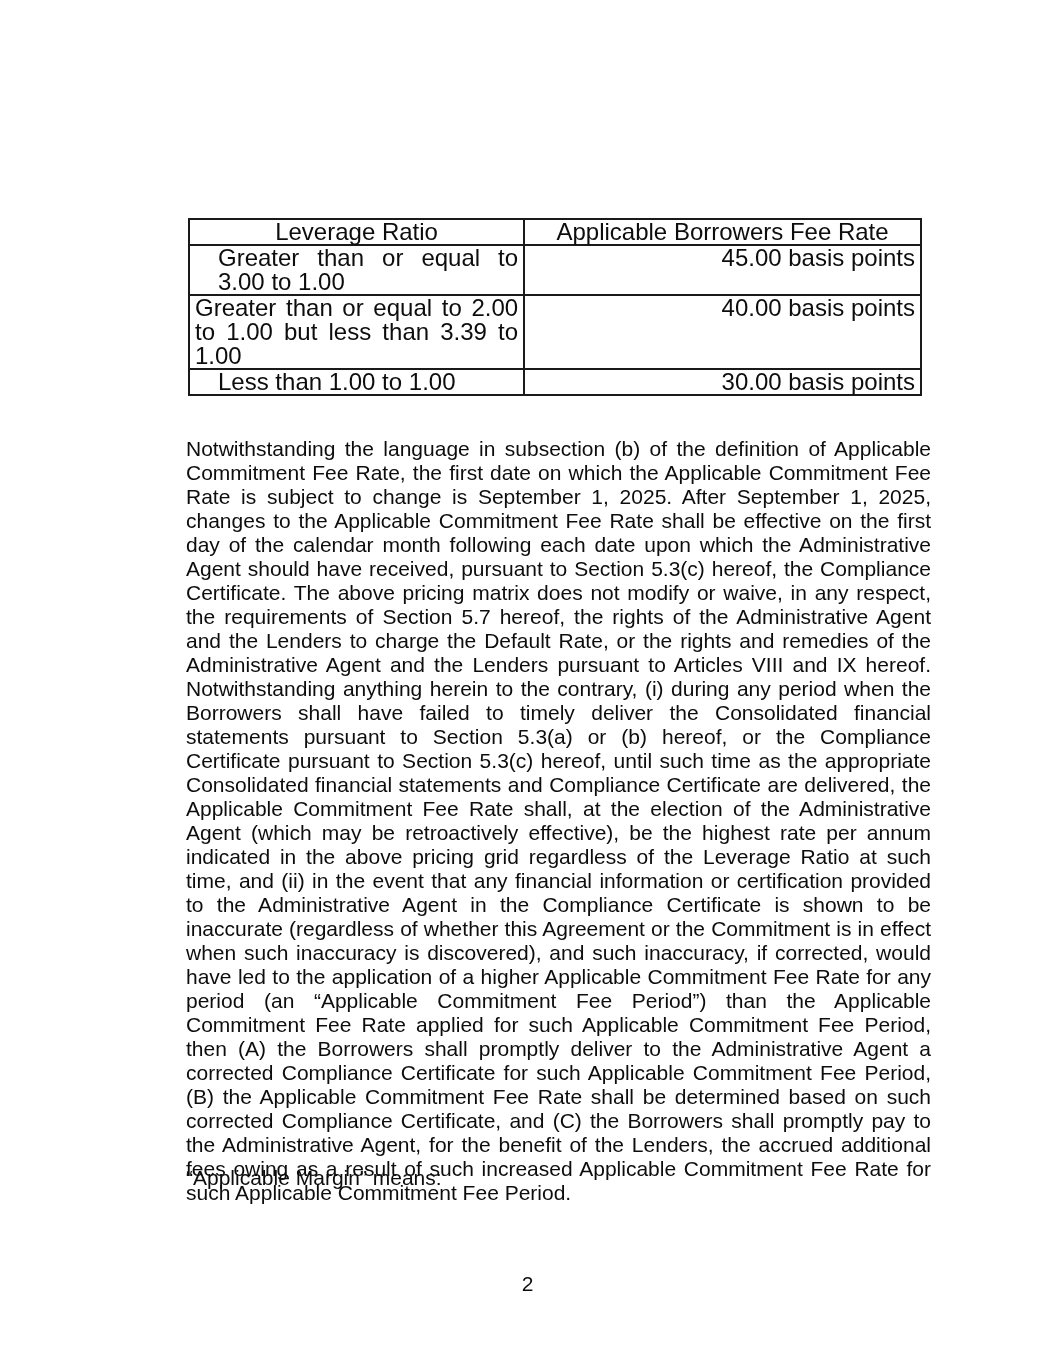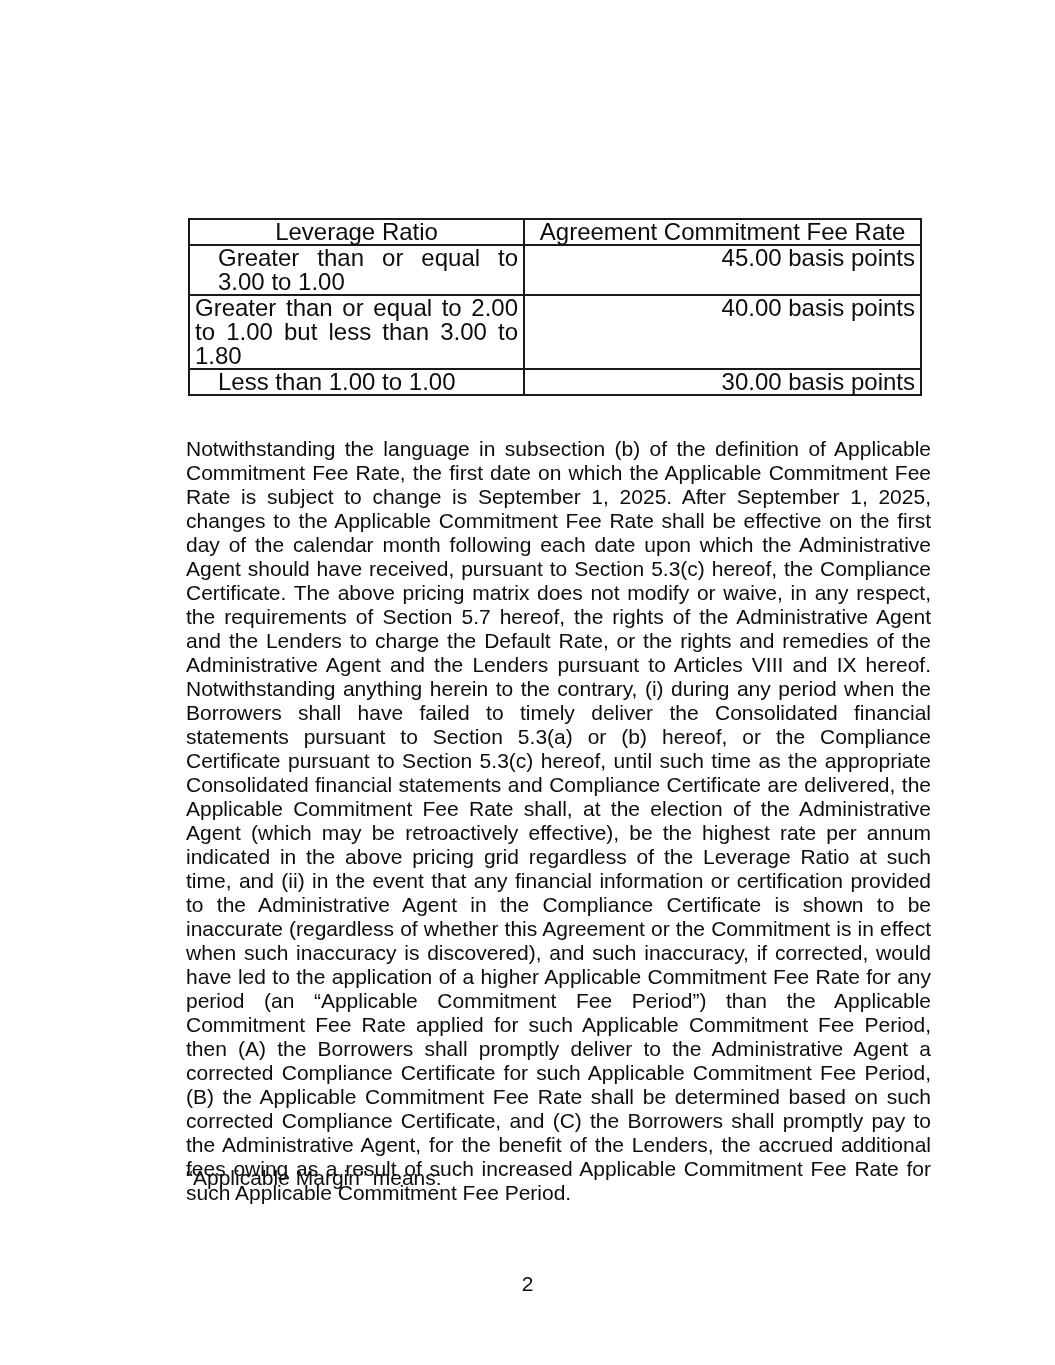--- a/index.html
+++ b/index.html
@@ -76,30 +76,30 @@
 </head>
 <body>
 
 <div class="page">
 
 
   <table class="fee-table">
     <thead>
       <tr>
         <th>Leverage Ratio</th>
-        <th>Agreement Commitment Fee Rate</th>
+        <th>Applicable Borrowers Fee Rate</th>
       </tr>
     </thead>
     <tbody>
       <tr class="row-single">
         <td class="ratio-cell">Greater than or equal to 3.00 to 1.00</td>
         <td class="fee-cell">45.00 basis points</td>
       </tr>
       <tr class="row-double">
-        <td class="ratio-cell">Greater than or equal to 2.00 to 1.00 but less than 3.00 to 1.80</td>
+        <td class="ratio-cell">Greater than or equal to 2.00 to 1.00 but less than 3.39 to 1.00</td>
         <td class="fee-cell">40.00 basis points</td>
       </tr>
       <tr class="row-single">
         <td class="ratio-cell">Less than 1.00 to 1.00</td>
         <td class="fee-cell">30.00 basis points</td>
       </tr>
     </tbody>
   </table>
 
   <p class="para justified body-para">Notwithstanding the language in subsection (b) of the definition of Applicable Commitment Fee Rate, the first date on which the Applicable Commitment Fee Rate is subject to change is September 1, 2025.  After September 1, 2025, changes to the Applicable Commitment Fee Rate shall be effective on the first day of the calendar month following each date upon which the Administrative Agent should have received, pursuant to Section 5.3(c) hereof, the Compliance Certificate.  The above pricing matrix does not modify or waive, in any respect, the requirements of Section 5.7 hereof, the rights of the Administrative Agent and the Lenders to charge the Default Rate, or the rights and remedies of the Administrative Agent and the Lenders pursuant to Articles VIII and IX hereof.  Notwithstanding anything herein to the contrary, (i) during any period when the Borrowers shall have failed to timely deliver the Consolidated financial statements pursuant to Section 5.3(a) or (b) hereof, or the Compliance Certificate pursuant to Section 5.3(c) hereof, until such time as the appropriate Consolidated financial statements and Compliance Certificate are delivered, the Applicable Commitment Fee Rate shall, at the election of the Administrative Agent (which may be retroactively effective), be the highest rate per annum indicated in the above pricing grid regardless of the Leverage Ratio at such time, and (ii) in the event that any financial information or certification provided to the Administrative Agent in the Compliance Certificate is shown to be inaccurate (regardless of whether this Agreement or the Commitment is in effect when such inaccuracy is discovered), and such inaccuracy, if corrected, would have led to the application of a higher Applicable Commitment Fee Rate for any period (an “Applicable Commitment Fee Period”) than the Applicable Commitment Fee Rate applied for such Applicable Commitment Fee Period, then (A) the Borrowers shall promptly deliver to the Administrative Agent a corrected Compliance Certificate for such Applicable Commitment Fee Period, (B) the Applicable Commitment Fee Rate shall be determined based on such corrected Compliance Certificate, and (C) the Borrowers shall promptly pay to the Administrative Agent, for the benefit of the Lenders, the accrued additional fees owing as a result of such increased Applicable Commitment Fee Rate for such Applicable Commitment Fee Period.</p>

